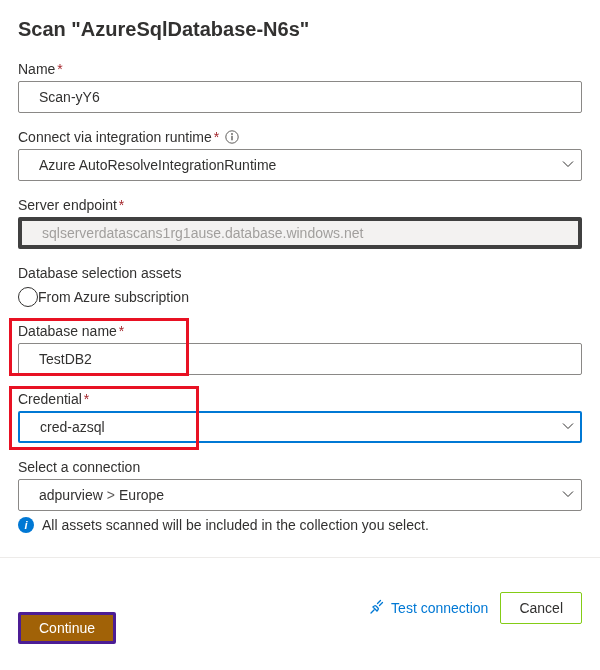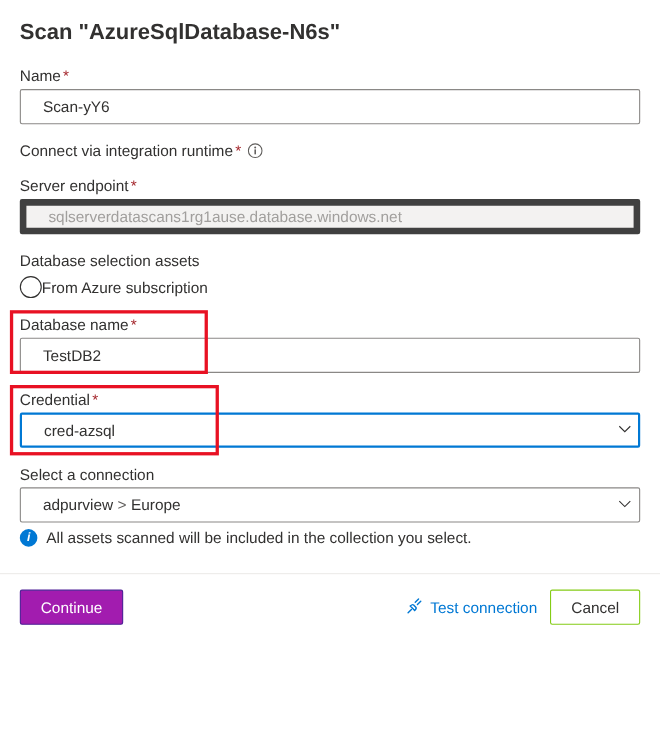--- a/index.html
+++ b/index.html
@@ -38,21 +38,21 @@
     border-radius: 2px;
     padding: 0 20px;
     font-family: inherit;
     font-size: 14px;
     background: #fff;
     color: #323130;
   }
   .text-input.readonly {
     background: #f3f2f1;
     color: #a19f9d;
-    border: 6px solid #404040;
+    border: 4px solid #404040;
   }
   .select-wrap { position: relative; }
   .select-wrap .text-input { padding-right: 28px; }
   .select-wrap.blue .text-input { border: 2px solid #0078d4; height:32px; }
   .chev {
     position: absolute; right: 8px; top: 50%; transform: translateY(-50%);
     pointer-events: none;
   }
   .radio-row { display:flex; gap: 32px; align-items:center; margin-top:6px;}
   .radio-opt { display:flex; align-items:center; gap:0; cursor:pointer;}
@@ -67,21 +67,21 @@
     width:16px;height:16px;border-radius:50%;background:#0078d4;color:#fff;
     display:inline-flex;align-items:center;justify-content:center;font-size:11px;font-weight:700;
     font-style: italic;
   }
   .divider { border:none;border-top:1px solid #edebe9; margin: 24px -18px 14px -18px;}
   .footer { display:flex; align-items:center; gap:12px;}
   .btn {
     height:32px; padding: 0 18px; font-family:inherit; font-size:14px;
     border-radius:2px; cursor:pointer;
   }
-  .btn.primary { background:#a21caf;color:#fff;border:1px solid #4c1d95;}
+  .btn.primary { background:#a16207;color:#fff;border:3px solid #4c1d95;margin-top:40px;}
   .btn.secondary { background:#fff;color:#323130;border:1px solid #84cc16;}
   .spacer { flex:1; }
   .link-btn {
     display:flex;align-items:center;gap:6px;color:#0078d4;cursor:pointer;
     font-size:14px;
   }
   .breadcrumb-chev { color:#605e5c; padding:0 4px;}
   
   .hl-target { position:relative; }
   .hl-target .hl-rect {
@@ -108,20 +108,28 @@
 
 <div class="field">
   <div class="field-label">
     <span>Connect via integration runtime</span>
     <span class="req">*</span>
     <span class="info-icon">
       <svg width="14" height="14" viewBox="0 0 14 14">
           <circle cx="7" cy="7" r="6.2" fill="none" stroke="#605e5c" stroke-width="1"></circle>
           <circle cx="7" cy="4" r="0.9" fill="#605e5c"></circle>
           <rect x="6.3" y="5.8" width="1.4" height="4.5" fill="#605e5c"></rect>
+        </svg>
+    </span>
+  </div>
+  <div class="select-wrap">
+    <input class="text-input" readonly="" value="Azure AutoResolveIntegrationRuntime" style="">
+    <span class="chev">
+      <svg width="12" height="12" viewBox="0 0 12 12">
+          <path d="M1 3.5 L6 8.5 L11 3.5" fill="none" stroke="#323130" stroke-width="1"></path>
         </svg>
     </span>
   </div>
 </div>
 
 <div class="field">
   <div class="field-label">
     <span>Server endpoint</span>
     <span class="req">*</span>
   </div>

